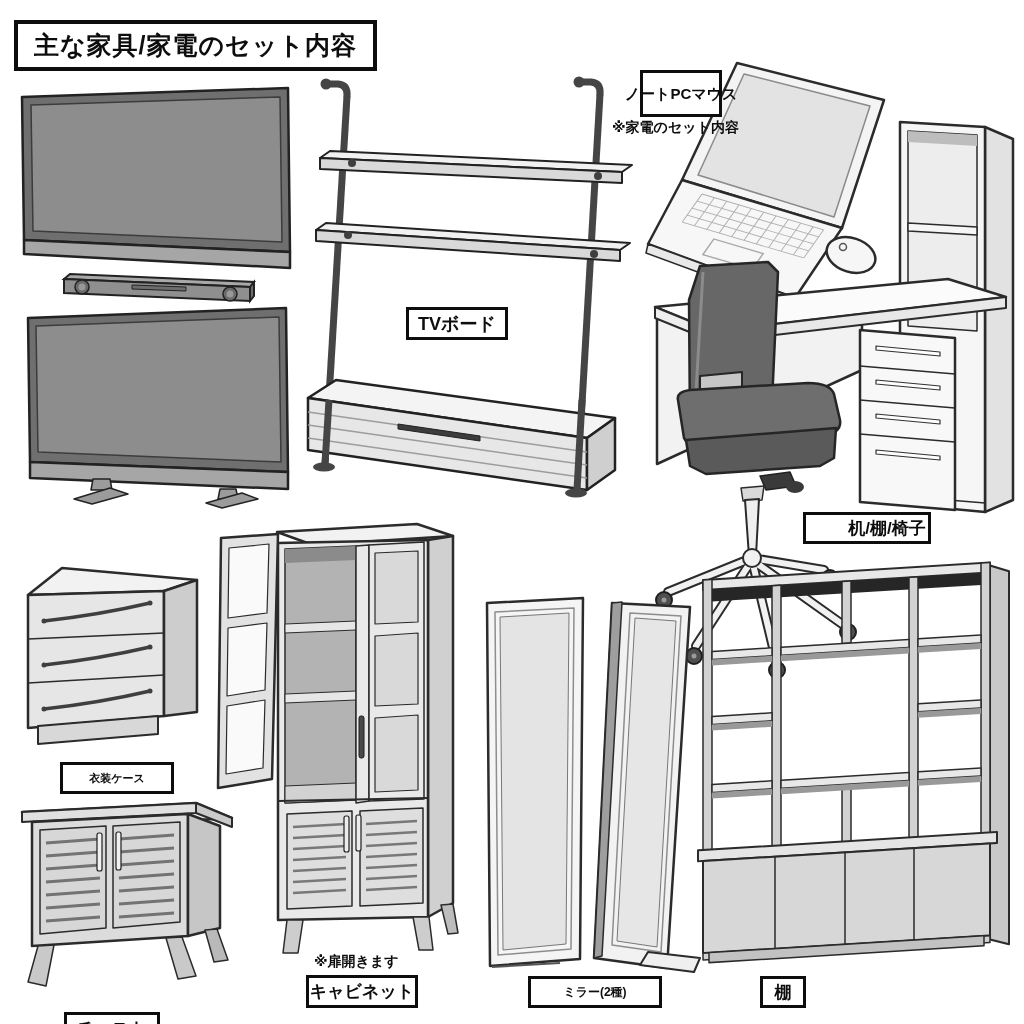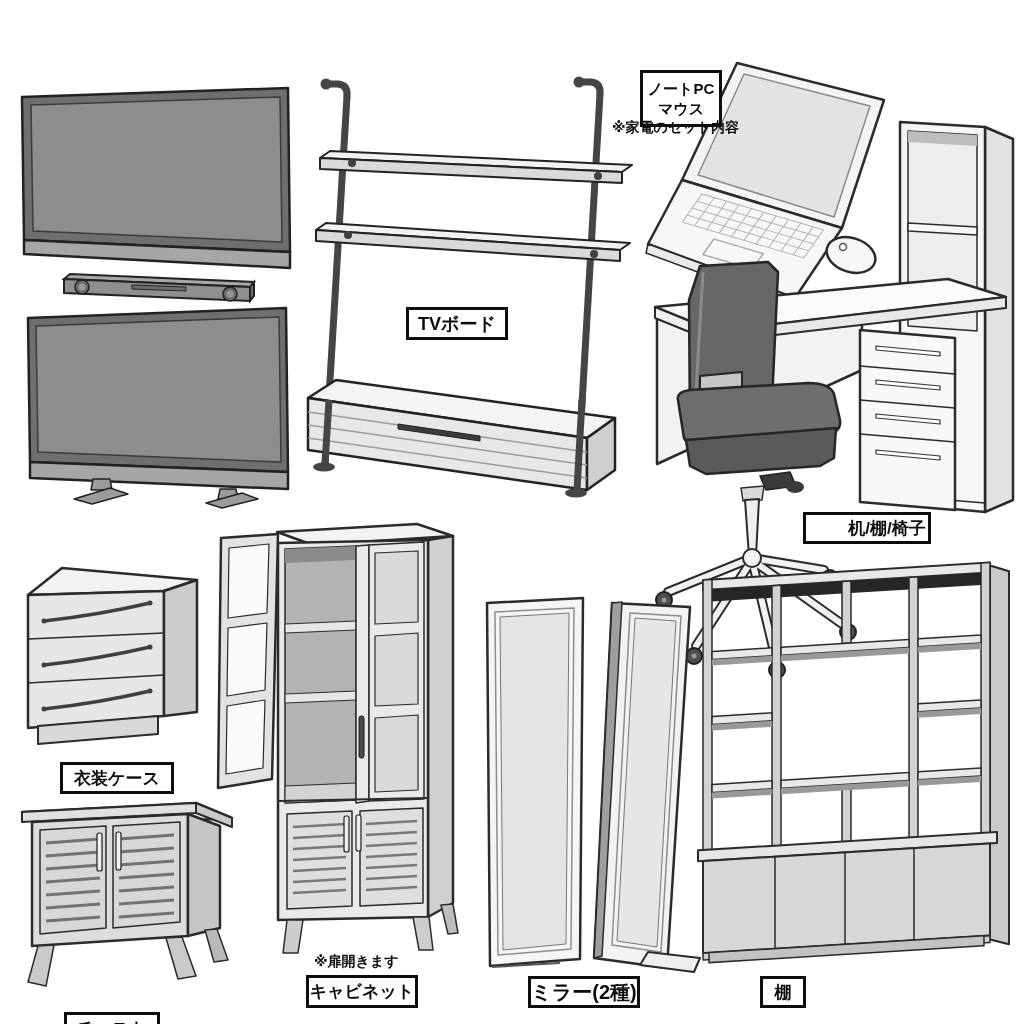--- a/index.html
+++ b/index.html
@@ -6,28 +6,28 @@
   .canvas{position:relative;width:1024px;height:1024px;background:#ffffff;overflow:hidden;
           font-family:"Liberation Sans","DejaVu Sans",sans-serif;color:#0d0d0d;}
   .art{position:absolute;left:0;top:0;}
   .title-box{position:absolute;left:14px;top:20px;box-sizing:border-box;border:4px solid #0d0d0d;
              background:#fff;font-weight:700;font-size:25px;letter-spacing:1px;padding:5px 16px;white-space:nowrap;}
   .top-note{position:absolute;left:399px;top:19px;font-weight:700;font-size:18px;white-space:nowrap;}
   .lbl{position:absolute;box-sizing:border-box;background:#fff;border:3px solid #0d0d0d;color:#0d0d0d;
        font-weight:700;display:flex;align-items:center;justify-content:center;white-space:nowrap;}
   .lbl-tv{left:36px;top:506px;width:170px;height:32px;font-size:16px;}
   .lbl-tvboard{left:406px;top:307px;width:102px;height:33px;font-size:18px;}
-  .lbl-laptop{left:640px;top:70px;width:82px;height:57px;font-size:15px;flex-direction:column;line-height:1.3;}
+  .lbl-laptop{left:640px;top:70px;width:82px;height:47px;font-size:15px;flex-direction:row;line-height:1.3;}
   .note-laptop{position:absolute;left:612px;top:119px;font-weight:700;font-size:14px;white-space:nowrap;}
   .lbl-desk{left:803px;top:512px;width:128px;height:32px;font-size:17px;padding-left:40px;}
-  .lbl-ihcase{left:60px;top:762px;width:114px;height:32px;font-size:17px;}
+  .lbl-ihcase{left:60px;top:762px;width:114px;height:32px;font-size:11px;}
   .lbl-chest{left:64px;top:976px;width:96px;height:32px;font-size:17px;margin-top:36px;}
   .note-cabinet{position:absolute;left:314px;top:953px;font-weight:700;font-size:14px;white-space:nowrap;}
   .lbl-cabinet{left:306px;top:975px;width:112px;height:33px;font-size:17px;}
-  .lbl-mirror{left:528px;top:976px;width:112px;height:32px;font-size:20px;}
+  .lbl-mirror{left:528px;top:976px;width:134px;height:32px;font-size:12px;}
   .lbl-shelf{left:760px;top:976px;width:46px;height:32px;font-size:17px;}
 </style>
 </head>
 <body>
 
 <div class="canvas">
 
 <svg class="art" width="1024" height="1024" viewBox="0 0 1024 1024">
 
   <g stroke-linejoin="round">
@@ -289,20 +289,21 @@
     <path d="M46,843 L100,839 M46,856 L100,852 M46,869 L100,865 M46,882 L100,878 M46,895 L100,891 M46,908 L100,904 M46,921 L100,917" stroke="#737373" stroke-width="3"></path>
     <path d="M119,839 L174,835 M119,852 L174,848 M119,865 L174,861 M119,878 L174,874 M119,891 L174,887 M119,904 L174,900 M119,917 L174,913" stroke="#737373" stroke-width="3"></path>
     <rect x="97" y="833" width="5" height="38" rx="2" fill="#f0f0f0" stroke="#1f1f1f" stroke-width="1.2"></rect>
     <rect x="116" y="832" width="5" height="38" rx="2" fill="#f0f0f0" stroke="#1f1f1f" stroke-width="1.2"></rect>
     <polygon points="38,946 54,945 46,986 28,982" fill="#c9c9c9" stroke="#2b2b2b" stroke-width="1.5"></polygon>
     <polygon points="166,938 182,937 196,976 178,979" fill="#c9c9c9" stroke="#2b2b2b" stroke-width="1.5"></polygon>
     <polygon points="205,930 217,929 228,960 214,962" fill="#b9b9b9" stroke="#2b2b2b" stroke-width="1.5"></polygon>
   </g>
 </svg>
 
+  <div class="title-box">主な家具/家電のセット内容</div>
 
   <div class="lbl lbl-tvboard">TVボード</div>
 
   <div class="lbl lbl-laptop">
     <span>ノートPC</span>
     <span>マウス</span>
   </div>
   <div class="note-laptop">※家電のセット内容</div>
 
   <div class="lbl lbl-desk">机/棚/椅子</div>

